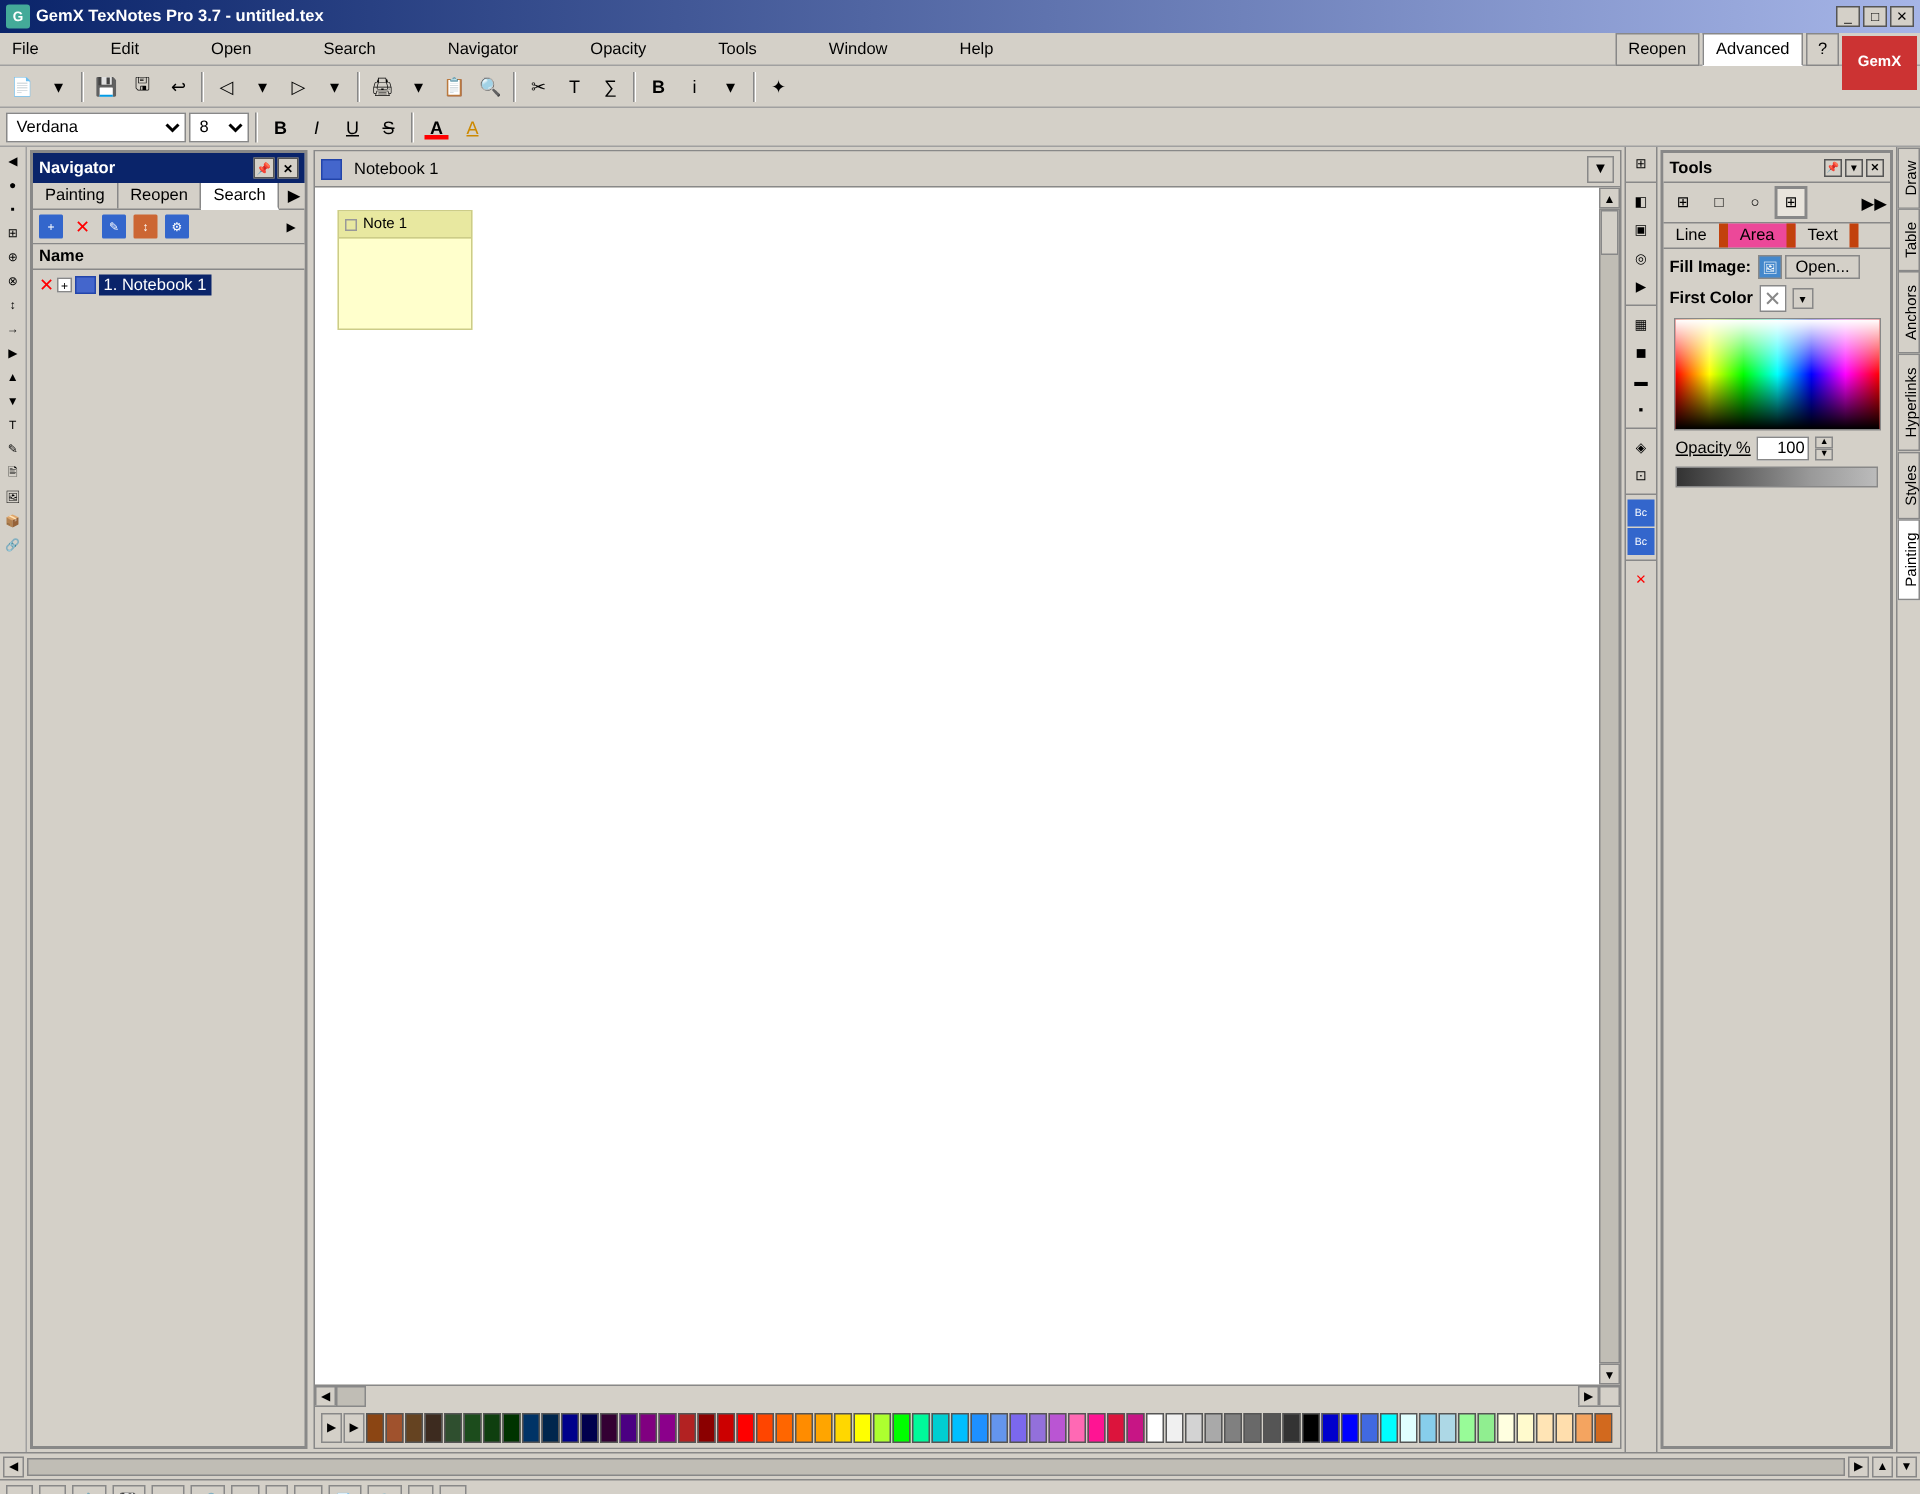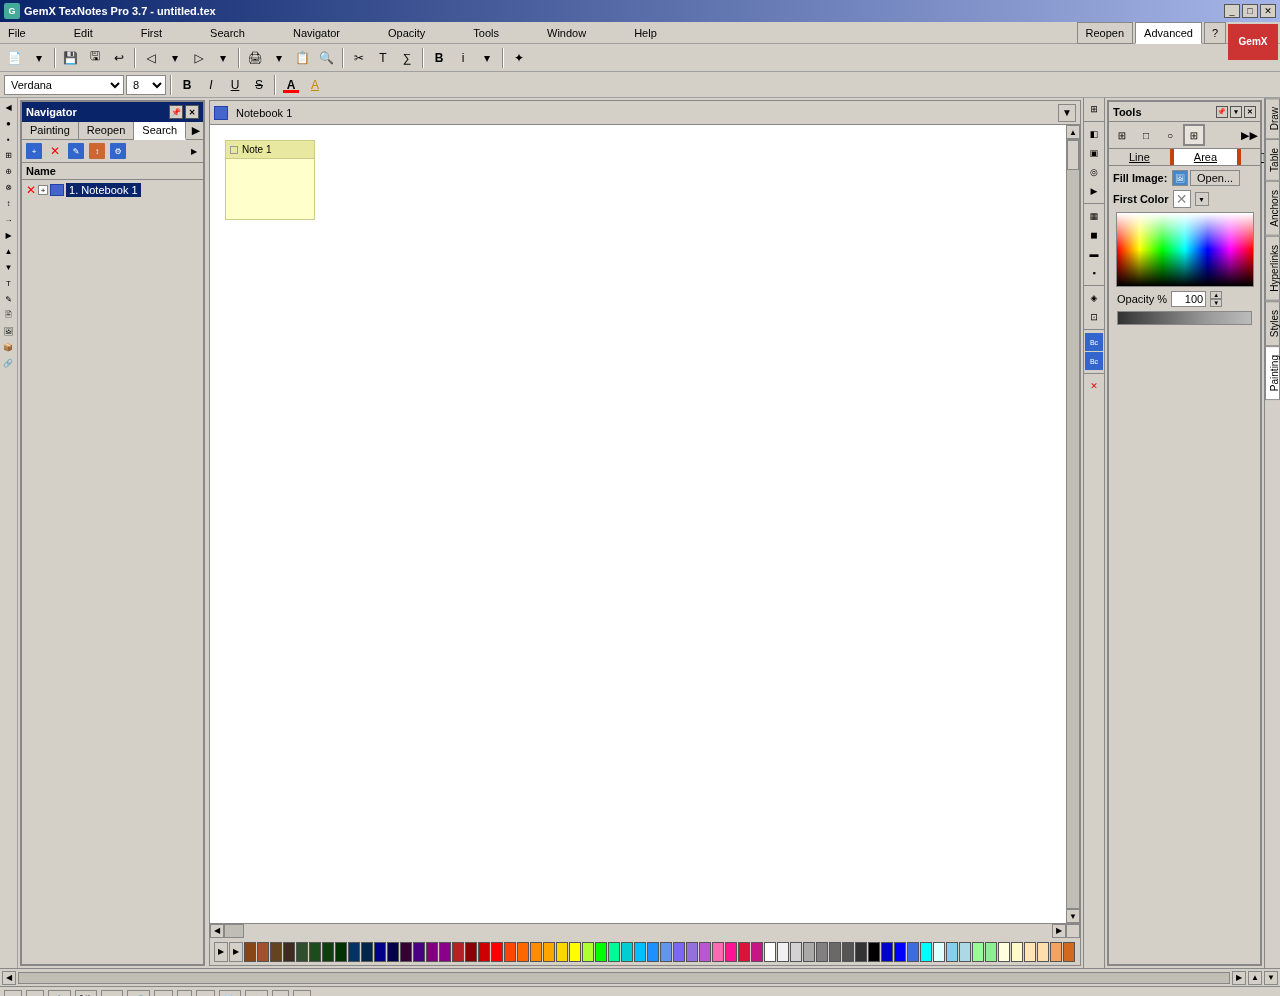--- a/index.html
+++ b/index.html
@@ -497,28 +497,27 @@
       justify-content: center;
       font-size: 10px;
       cursor: pointer;
     }
     .tool-icon-btn.active { border: 2px solid #888; background: #e8e4dc; }
     .tools-tabs {
       display: flex;
       border-bottom: 1px solid #888;
     }
     .tools-tab {
-      padding: 2px 20px;
-      font-size: 11px;
-      cursor: pointer;
-      border-right: 4px solid #c2410c;
-      text-decoration: underline;
+      padding: 2px 8px;
+      font-size: 11px;
+      cursor: pointer;
+      border-right: 6px solid #c2410c;
     }
     .tools-tab.active {
-      background: #ffffff;
+      background: #ec4899;
     }
     .tools-section {
       padding: 4px;
     }
     .tools-row {
       display: flex;
       align-items: center;
       margin-bottom: 4px;
       gap: 4px;
     }
@@ -571,21 +570,21 @@
       position: relative;
       margin: 4px auto;
       border: 1px solid #888;
     }
     .opacity-row {
       display: flex;
       align-items: center;
       margin: 4px;
       gap: 4px;
     }
-    .opacity-label { font-size: 11px; }
+    .opacity-label { font-size: 11px; text-decoration: underline; }
     .opacity-input {
       width: 35px;
       height: 16px;
       border: 1px solid #888;
       font-size: 11px;
       text-align: right;
       padding: 0 2px;
       background: white;
     }
     .opacity-spin {
@@ -740,21 +739,21 @@
   <div class="title-bar-controls">
     <div class="title-btn">_</div>
     <div class="title-btn">□</div>
     <div class="title-btn">✕</div>
   </div>
 </div>
 
 <div class="menu-bar">
   <div class="menu-item">File</div>
   <div class="menu-item">Edit</div>
-  <div class="menu-item">First</div>
+  <div class="menu-item">Open</div>
   <div class="menu-item">Search</div>
   <div class="menu-item">Navigator</div>
   <div class="menu-item">Opacity</div>
   <div class="menu-item">Tools</div>
   <div class="menu-item">Window</div>
   <div class="menu-item">Help</div>
 
   <div style="margin-left: auto; display:flex; gap:2px; align-items:center;">
     <div class="view-btn">Reopen</div>
     <div class="view-btn active">Advanced</div>

